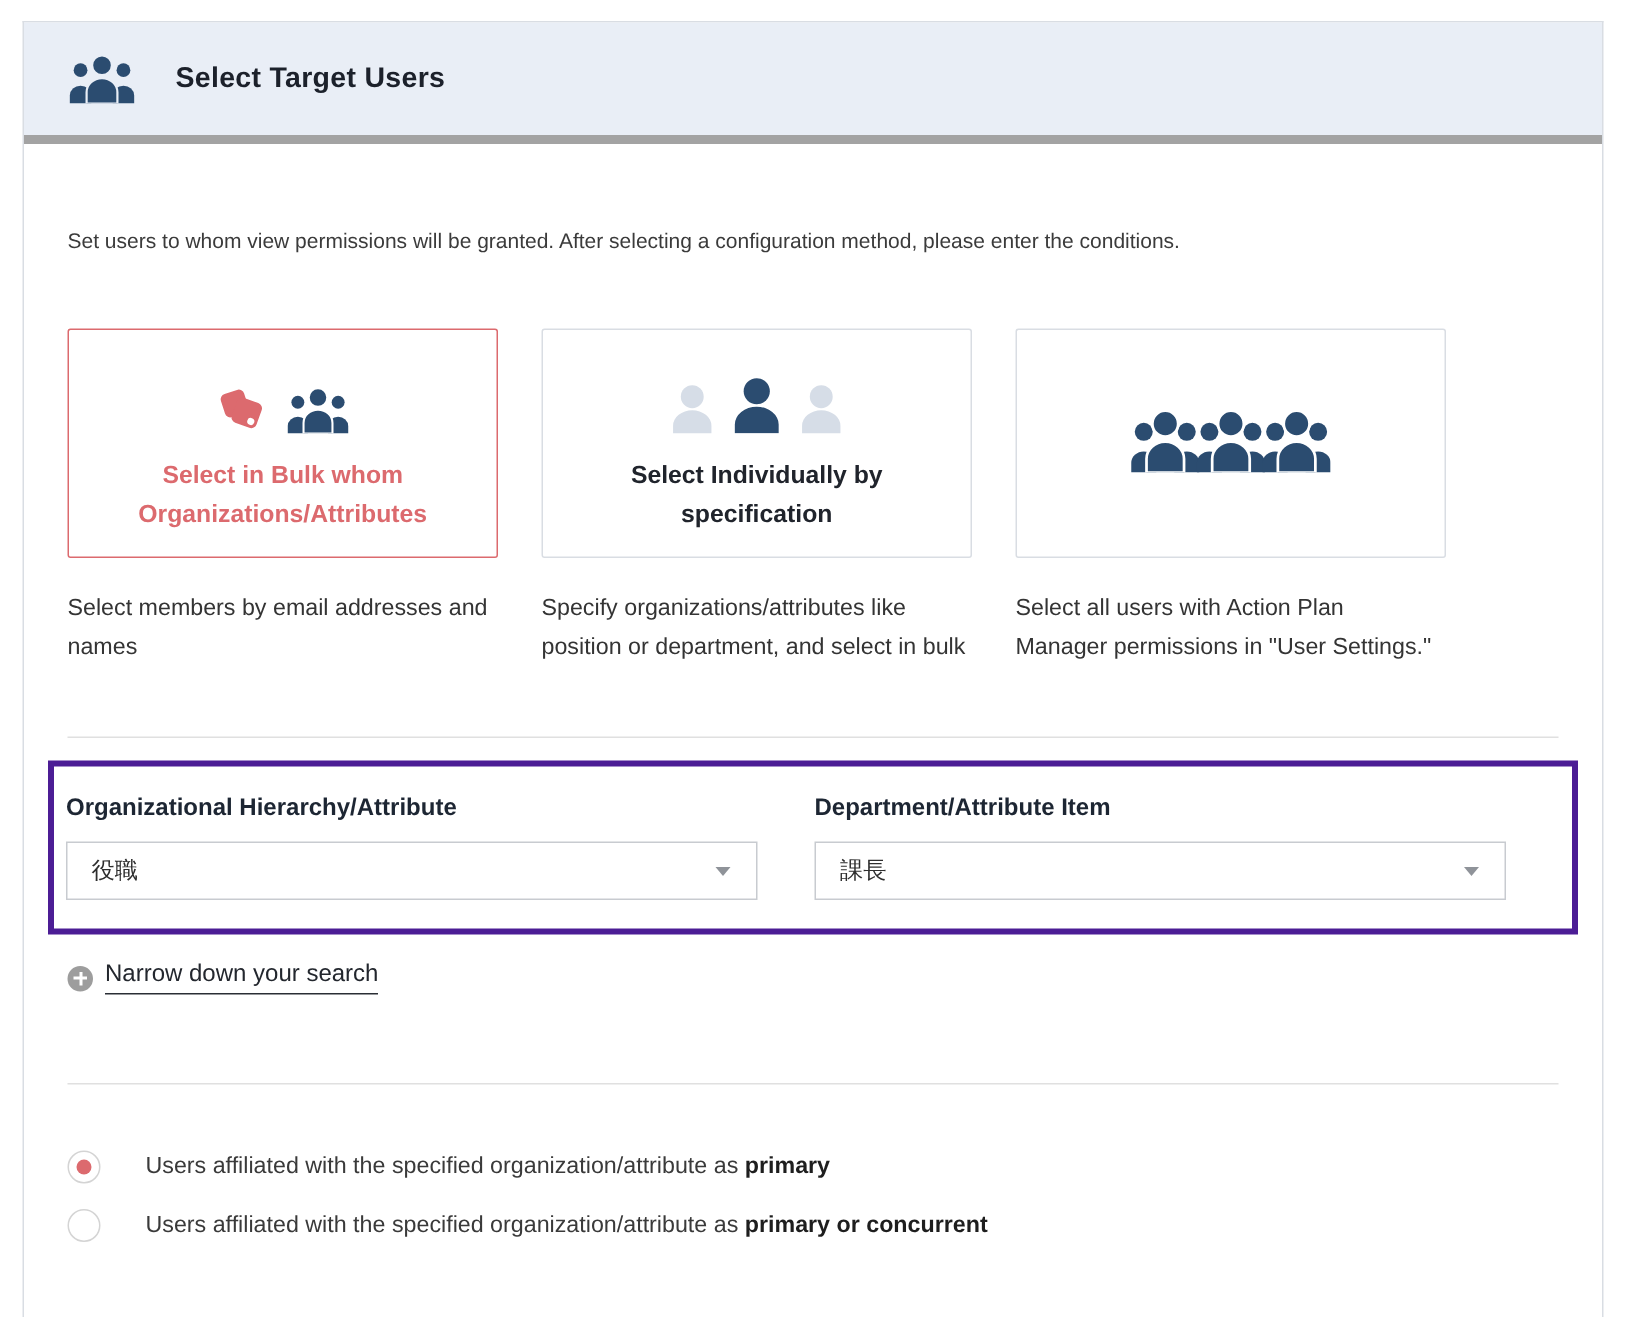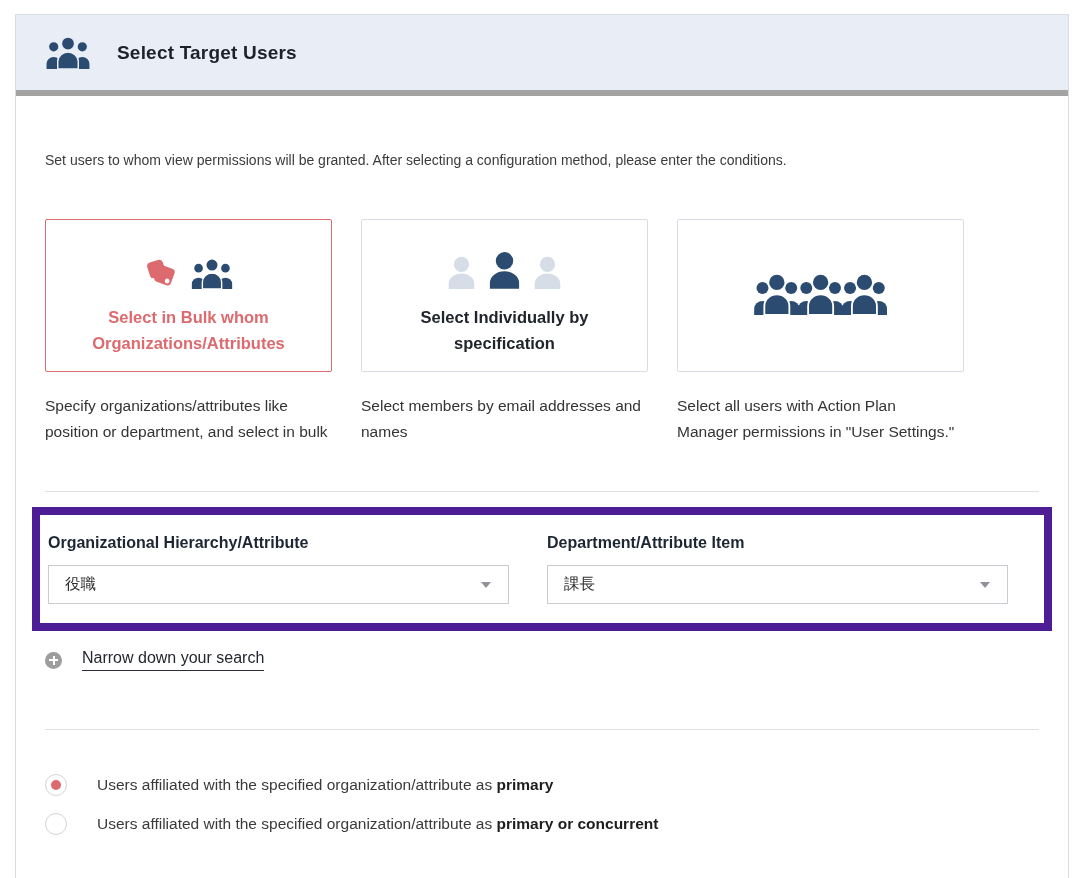--- a/index.html
+++ b/index.html
@@ -25,30 +25,30 @@
   .card-title { font-size:16.5px; font-weight:bold; color:#20242c; line-height:1.55; }
   .card.selected .card-title { color:#dc6a6e; }
 
   .card-descs { display:flex; gap:29px; margin-top:21px; }
   .card-desc { width:287px; font-size:15.5px; color:#343434; line-height:1.65; padding-right:4px; }
 
   .divider { border:none; border-top:1px solid #e0e0e0; }
   .divider.one { margin-top:47px; }
   .divider.two { margin-top:56px; }
 
-  .annotation { margin:15px -13px 0; border:8px solid #4c1d95; padding:16px 8px 19px; display:flex; gap:38px; }
+  .annotation { margin:15px -13px 0; border:4px solid #4c1d95; padding:16px 8px 19px; display:flex; gap:38px; }
   .field { width:461px; }
   .field-label { font-size:16px; font-weight:bold; color:#1d2633; margin:3px 0 13px; }
   .select { height:39px; border:1px solid #c8cbd0; background:#fff; display:flex;
     align-items:center; justify-content:space-between; padding:0 17px 0 16px;
     font-size:15.5px; color:#2e2e2e; cursor:pointer; }
   .select-arrow { width:0; height:0; border-left:5px solid transparent;
     border-right:5px solid transparent; border-top:6px solid #8f9399; }
 
-  .narrow { display:inline-flex; align-items:center; margin-top:18px; gap:20px; cursor:pointer;text-align:right; }
+  .narrow { display:inline-flex; align-items:center; margin-top:18px; gap:8px; cursor:pointer;text-align:right; }
   .plus-icon { width:17px; height:17px; border-radius:50%; background:#9d9d9d; position:relative; flex:0 0 auto; }
   .plus-icon::before, .plus-icon::after { content:""; position:absolute; background:#fff; }
   .plus-icon::before { left:4px; right:4px; top:7.5px; height:2px; }
   .plus-icon::after  { top:4px; bottom:4px; left:7.5px; width:2px; }
   .narrow-text { font-size:16px; color:#23272e; border-bottom:1px solid #2a2e35; padding-bottom:3px; }
 
   .radios { margin-top:44px; }
   .radio-row { display:flex; align-items:center; gap:30px; margin-bottom:17px; cursor:pointer; }
   .radio { width:22px; height:22px; border-radius:50%; border:1px solid #d4d4d4;
     background:#fff; position:relative; flex:0 0 auto; }
@@ -135,22 +135,22 @@
             <use href="#pg" x="0"></use>
             <use href="#pg" x="16.8"></use>
             <use href="#pg" x="33.6"></use>
           </svg>
         </div>
       </div>
 
     </div>
 
     <div class="card-descs">
+      <div class="card-desc">Select members by email addresses and names</div>
       <div class="card-desc">Specify organizations/attributes like position or department, and select in bulk</div>
-      <div class="card-desc">Select members by email addresses and names</div>
       <div class="card-desc">Select all users with Action Plan Manager permissions in "User Settings."</div>
     </div>
 
     <hr class="divider one">
 
     <div class="annotation">
       <div class="field">
         <div class="field-label">Organizational Hierarchy/Attribute</div>
         <div class="select">
           <span>役職</span>

